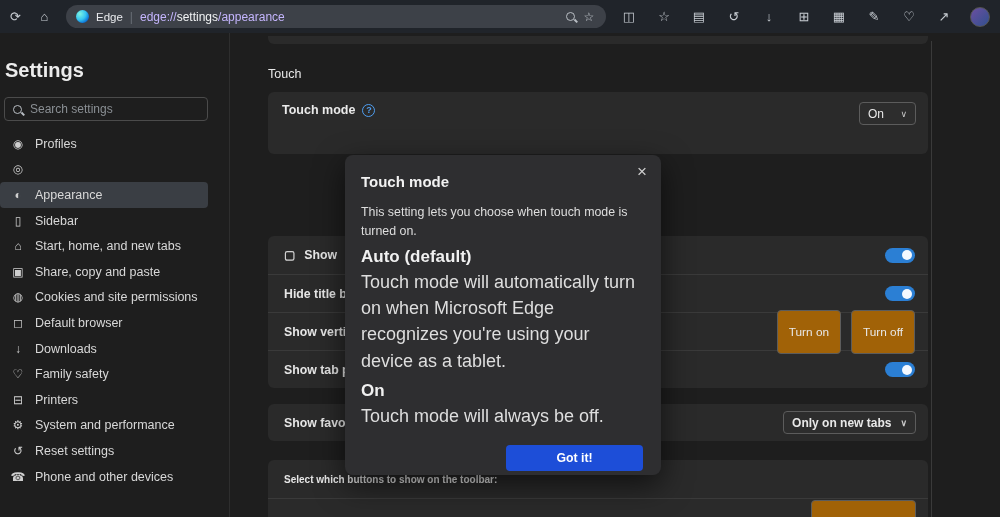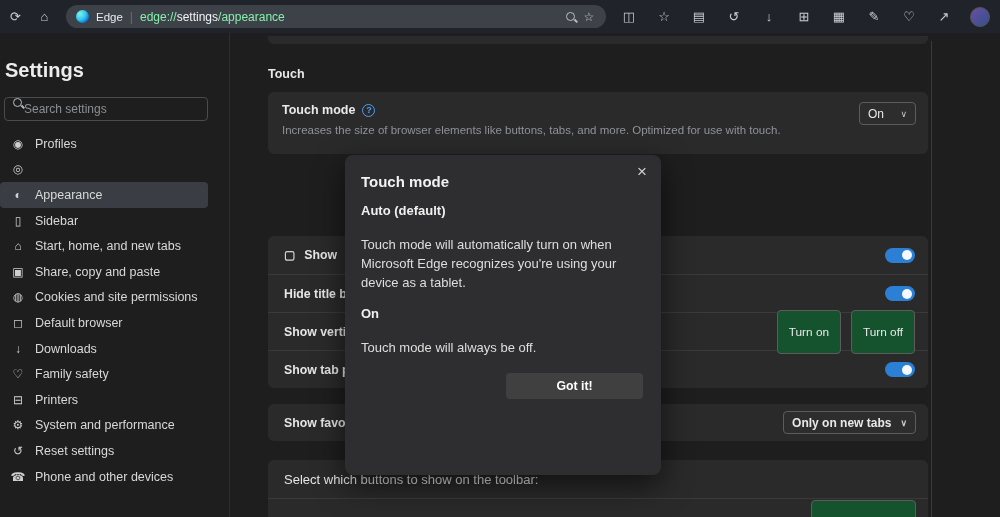--- a/index.html
+++ b/index.html
@@ -7,76 +7,76 @@
   .stage{position:relative;width:1000px;height:517px;background:#1e1e1e;overflow:hidden;color:#e6e6e6}
 
   
   .topbar{position:absolute;top:0;left:0;width:100%;height:33px;background:#20242a;display:flex;align-items:center;gap:14px;padding:0 10px 0 8px}
   .tbi{font-size:13px;color:#c8cdd3;width:18px;text-align:center;cursor:default;line-height:1}
   .addr{display:flex;align-items:center;gap:7px;height:23px;border-radius:12px;background:#3d4148;padding:0 10px;width:540px;flex:none}
   .elogo{width:13px;height:13px;border-radius:50%;flex:none;background:radial-gradient(circle at 30% 30%,#7df3e1,#36c5f0 45%,#0b72d7 75%,#0a4f9e)}
   .alabel{font-size:11.5px;font-weight:400;color:#e8eaed}
   .asep{color:#6a6f76;font-size:12px}
   .aurl{font-size:12px;white-space:nowrap}
-  .dim{color:#86efac}.lit{color:#f1f3f4}
+  .dim{color:#c4b5fd}.lit{color:#f1f3f4}
   .aspacer{flex:1}
   .mag{position:relative;width:9px;height:9px;border:1.5px solid #b9bec4;border-radius:50%;flex:none}
   .mag::after{content:"";position:absolute;width:4px;height:1.5px;background:#b9bec4;right:-3.5px;bottom:-1.5px;transform:rotate(45deg)}
   .tbr{display:flex;align-items:center;gap:17px;margin-left:auto}
   .avatar{width:20px;height:20px;border-radius:50%;background:linear-gradient(135deg,#6b4fa0,#31508f);border:1px solid #555;flex:none}
 
   
   .sidebar{position:absolute;top:33px;left:0;width:230px;bottom:0;background:#1e1e1e;border-right:1px solid #2e2e2e}
   .sb-title{position:absolute;left:5px;top:26px;font-size:20px;font-weight:600;color:#ececec}
-  .sb-search{position:absolute;left:4px;top:64px;width:204px;height:24px;border:1px solid #4b4b4b;border-radius:4px;display:flex;gap:2px;padding:0 8px;background:#1e1e1e}
+  .sb-search{position:absolute;left:4px;top:64px;width:204px;height:24px;border:1px solid #4b4b4b;border-radius:4px;display:flex;align-items:center;gap:8px;padding:0 8px;background:#1e1e1e}
   .sb-search input{flex:1;background:transparent;border:none;outline:none;color:#dddddd;font-size:12px;font-family:inherit}
   .sb-search input::placeholder{color:#8a8f94}
   .sb-items{position:absolute;left:0;top:98px;width:208px}
   .si{height:25.6px;display:flex;align-items:center;gap:9px;padding:0 6px 0 10px;border-radius:4px;font-size:12.5px;color:#d8d8d8;cursor:pointer;white-space:nowrap}
   .si.sel{background:#3a3e44}
   .si .ic{width:16px;text-align:center;font-size:12px;color:#cfcfcf;flex:none}
 
   
   .content{position:absolute;left:230px;top:33px;right:0;bottom:0}
   .card{position:absolute;background:#2a2a2a;border-radius:6px}
   #sliver{left:38px;top:3px;width:660px;height:8px;border-radius:0 0 6px 6px}
-  .sec-h{position:absolute;font-weight:700;color:#e8e8e8}
+  .sec-h{position:absolute;font-weight:400;color:#e8e8e8}
   #touch-h{left:38px;top:34px;font-size:12.5px}
   #touch-card{left:38px;top:59px;width:660px;height:62px;padding:11px 14px}
   .tc-title{font-size:12.5px;font-weight:600;display:flex;align-items:center;gap:7px;color:#eaeaea}
   .help{width:13px;height:13px;border-radius:50%;border:1px solid #4f9ef0;color:#4f9ef0;font-size:9px;display:inline-flex;align-items:center;justify-content:center;cursor:pointer}
   .tc-desc{margin-top:7px;font-size:11.5px;color:#8f9398}
   .drop{display:inline-flex;align-items:center;justify-content:space-between;gap:9px;border:1px solid #5c5c5c;border-radius:4px;background:#2d2d2d;font-size:12px;color:#e8e8e8;padding:0 8px;height:23px;cursor:pointer;white-space:nowrap}
   .chev{font-size:9px;color:#c9c9c9}
   #touch-drop{position:absolute;right:12px;top:10px;min-width:57px}
   #cust-h{left:38px;top:206px;font-size:15px}
   #rows-card{left:38px;top:203px;width:660px}
   .rw{display:flex;align-items:center;height:38px;padding:0 13px 0 16px;border-top:1px solid #3a3a3a;font-size:12.3px;font-weight:600;color:#e6e6e6}
   .rw:first-child{border-top:none}
   .ric{margin-right:9px;font-size:12px;color:#d0d0d0}
   .sp{flex:1}
   .toggle{width:30px;height:15px;border-radius:8px;background:#2b7fd4;position:relative;cursor:pointer;flex:none}
   .toggle::after{content:"";position:absolute;top:2.5px;right:3px;width:10px;height:10px;border-radius:50%;background:#f5f9ff}
-  .pbtn{border:1px solid #5c5c5c;background:#14532d;border-radius:4px;color:#e8e8e8;font-size:11.8px;padding:14px 11px;font-family:inherit;cursor:pointer}
+  .pbtn{border:1px solid #5c5c5c;background:#a16207;border-radius:4px;color:#e8e8e8;font-size:11.8px;padding:14px 11px;font-family:inherit;cursor:pointer}
   .rw .pbtn + .pbtn{margin-left:10px}
   #fav-card{left:38px;top:371px;width:660px;height:37px;display:flex;align-items:center;padding:0 12px 0 16px;font-size:12.3px;font-weight:600}
   #fav-drop{margin-left:auto}
   #tb-card{left:38px;top:427px;width:660px;height:110px}
-  .tb-title-row{height:38px;display:flex;align-items:center;padding:0 16px;font-size:13px;font-weight:400}
+  .tb-title-row{height:38px;display:flex;align-items:center;padding:0 16px;font-size:10px;font-weight:700}
   .tb-row{border-top:1px solid #3a3a3a;height:46px;display:flex;align-items:center;padding:0 12px 0 16px;font-size:12.3px;font-weight:600}
   #vline{position:absolute;left:701px;top:8px;bottom:0;width:1px;background:#3a3a3a}
 
   
   .dlg{position:absolute;left:345px;top:155px;width:316px;height:320px;background:#2e2e30;border-radius:8px;box-shadow:0 10px 30px rgba(0,0,0,.6);padding:18px 16px 16px;z-index:5}
   .dlg-close{position:absolute;right:8px;top:6px;font-size:17px;color:#cfcfcf;cursor:pointer;width:22px;height:22px;display:flex;align-items:center;justify-content:center}
   .dlg-title{font-size:15px;font-weight:700;color:#f2f2f2}
   .dlg-intro{margin-top:13px;font-size:12.4px;line-height:1.5;color:#dedede;max-width:288px}
-  .opt-h{margin-top:13px;font-size:13px;font-weight:700;color:#f0f0f0}
-  .opt-d{margin-top:18px;font-size:13px;line-height:1.45;color:#dedede;max-width:292px}
-  .dlg-btn{display:block;margin:16px 2px 0 auto;width:137px;height:26px;background:#404040;border:none;border-radius:4px;color:#fff;font-size:12.3px;font-weight:700;font-family:inherit;cursor:pointer}
+  .opt-h{margin-top:7px;font-size:17px;font-weight:700;color:#f0f0f0}
+  .opt-d{margin-top:2px;font-size:18px;line-height:1.45;color:#dedede;max-width:292px}
+  .dlg-btn{display:block;margin:16px 2px 0 auto;width:137px;height:26px;background:#1d4ed8;border:none;border-radius:4px;color:#fff;font-size:12.3px;font-weight:700;font-family:inherit;cursor:pointer}
 </style>
 </head>
 <body>
 
 <div class="stage">
 
   <div class="topbar">
     <span class="tbi">⟳</span>
     <span class="tbi">⌂</span>
 
@@ -173,21 +173,20 @@
   <div class="content">
     <div class="card" id="sliver"></div>
 
     <div class="sec-h" id="touch-h">Touch</div>
 
     <div class="card" id="touch-card">
       <div class="tc-title">
         <span>Touch mode</span>
         <span class="help">?</span>
       </div>
-      <div class="tc-desc">Increases the size of browser elements like buttons, tabs, and more. Optimized for use with touch.</div>
       <div class="drop" id="touch-drop">
         <span>On</span>
         <span class="chev">∨</span>
       </div>
     </div>
 
     <div class="sec-h" id="cust-h">Customize</div>
 
     <div class="card" id="rows-card">
       <div class="rw">
@@ -231,20 +230,21 @@
         <button class="pbtn">Set button URL</button>
       </div>
     </div>
 
     <div id="vline"></div>
   </div>
 
   <div class="dlg">
     <span class="dlg-close">×</span>
     <div class="dlg-title">Touch mode</div>
+    <div class="dlg-intro">This setting lets you choose when touch mode is turned on.</div>
 
     <div class="opt-h">Auto (default)</div>
     <div class="opt-d">Touch mode will automatically turn on when Microsoft Edge recognizes you're using your device as a tablet.</div>
 
     <div class="opt-h">On</div>
 
     <div class="opt-d">Touch mode will always be off.</div>
 
     <button class="dlg-btn">Got it!</button>
   </div>

